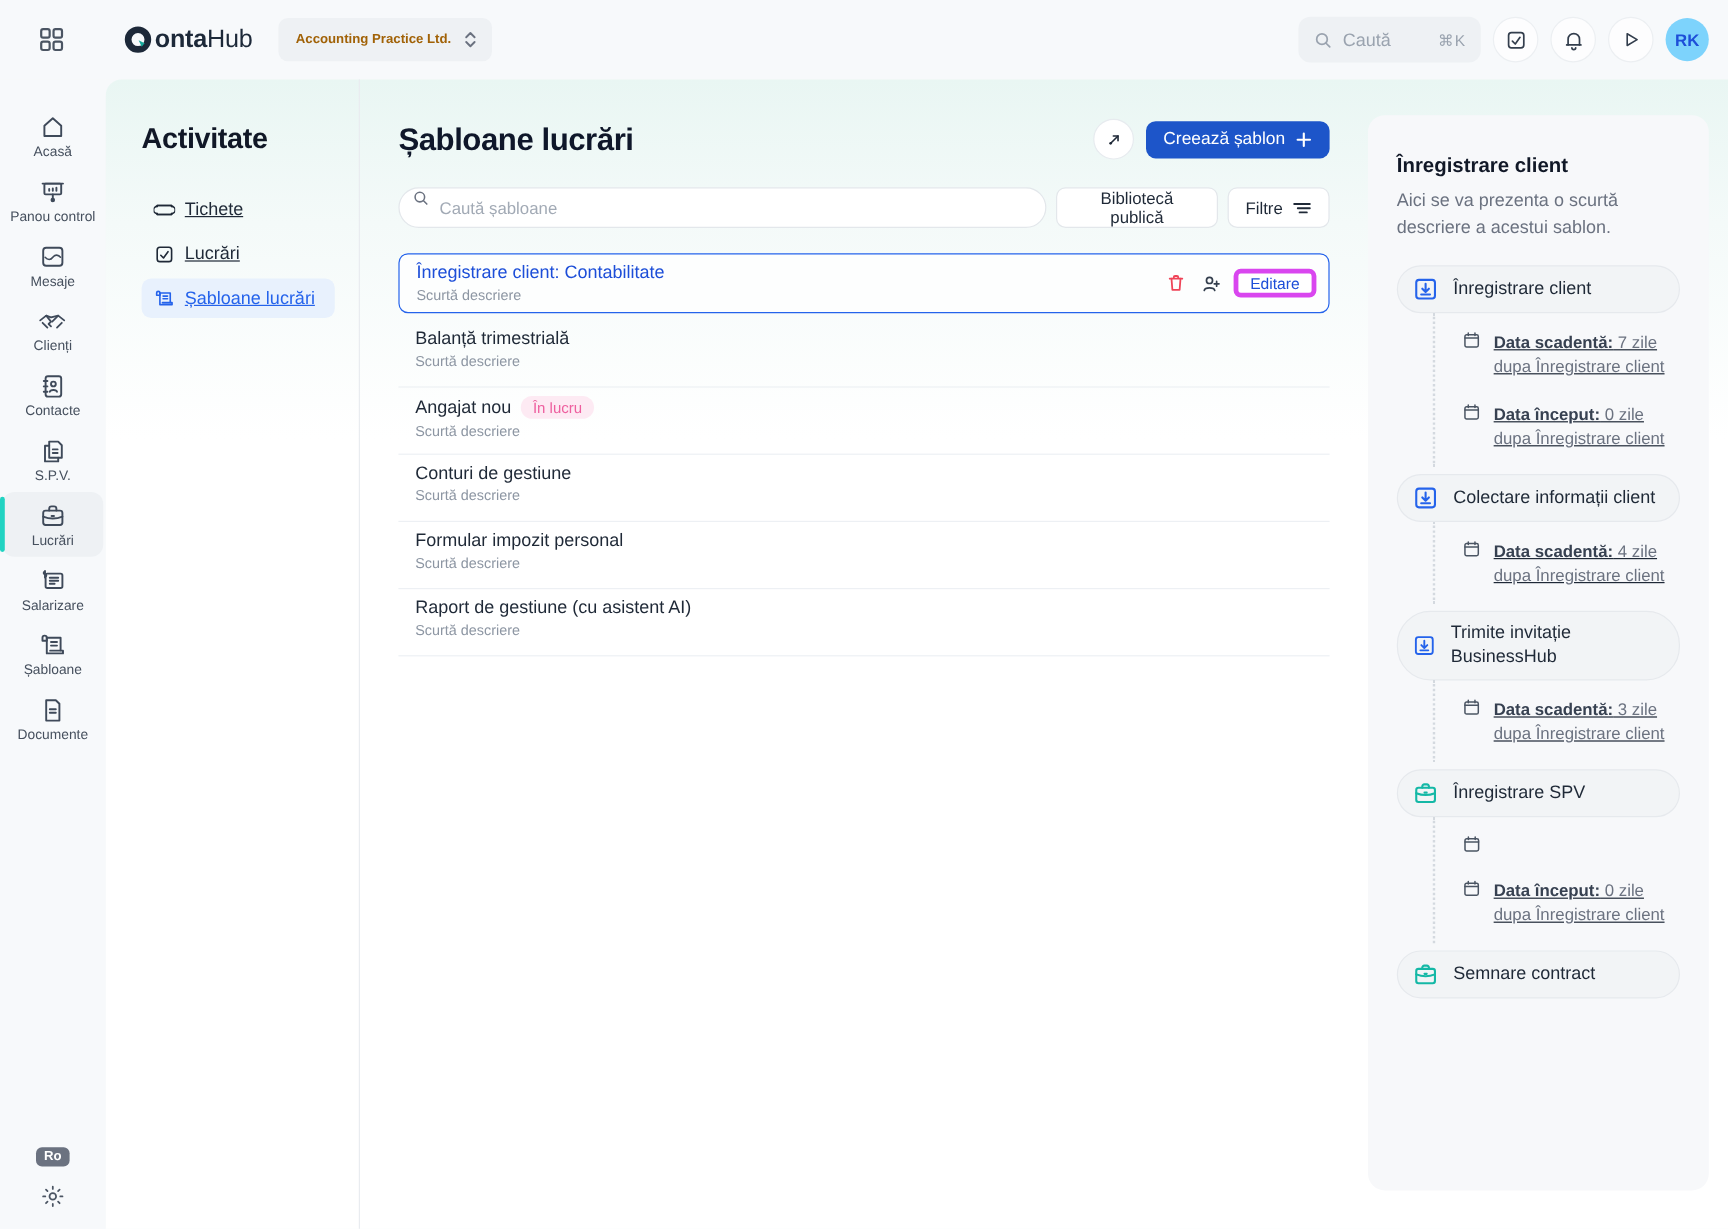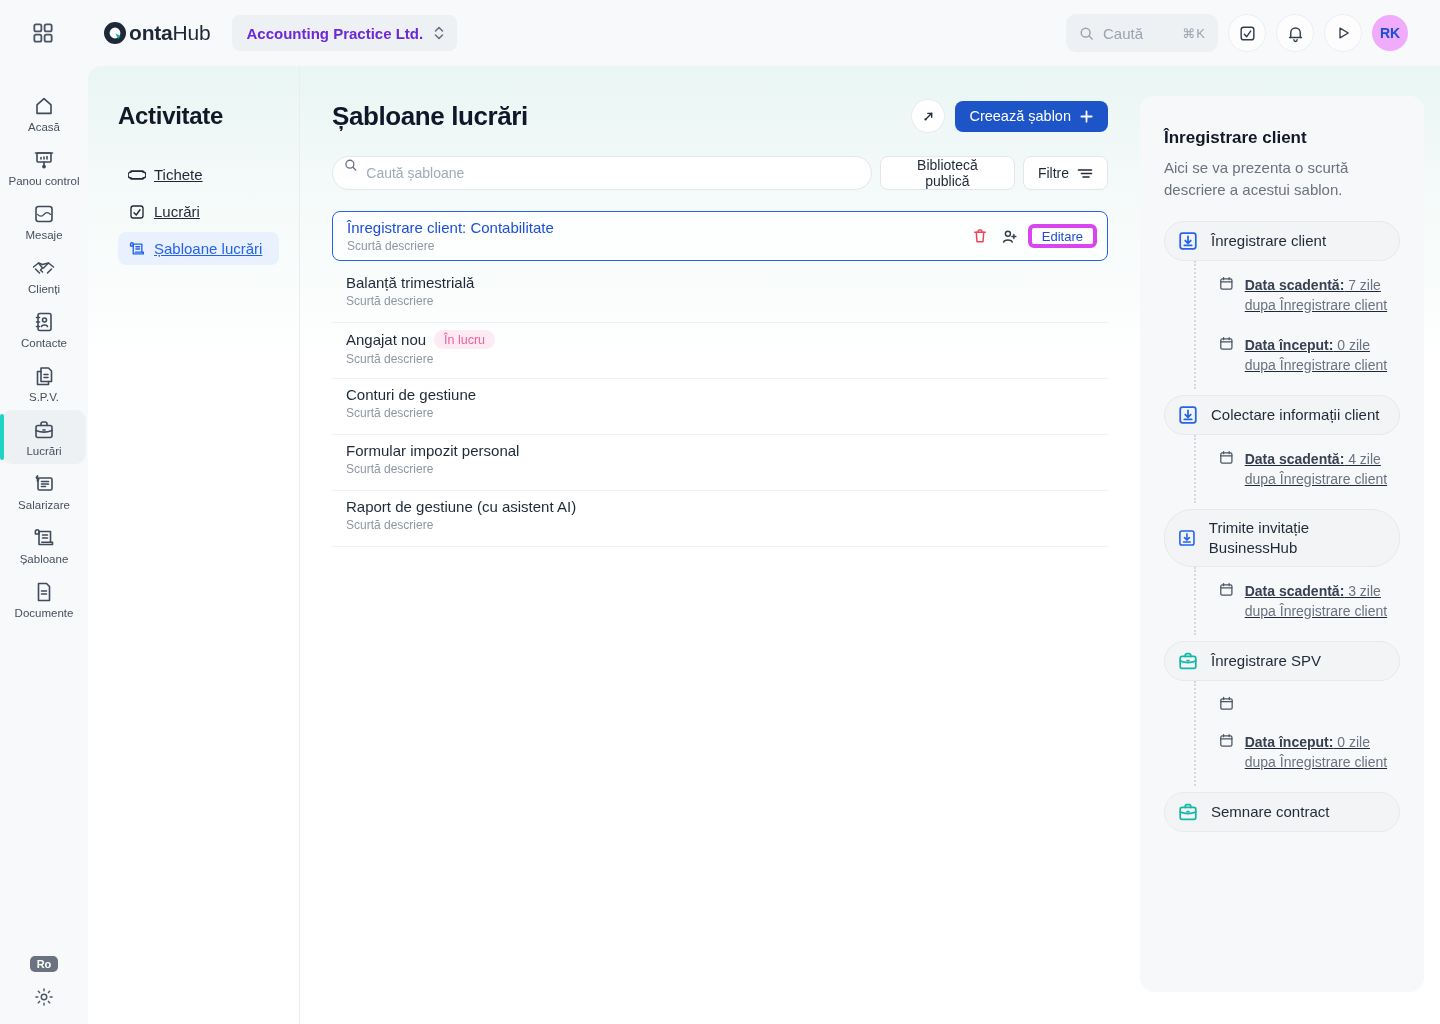--- a/index.html
+++ b/index.html
@@ -5,27 +5,27 @@
   * { margin:0; padding:0; box-sizing:border-box; }
   html,body { width:1440px; height:1024px; font-family:"Liberation Sans", sans-serif; background:#f7f9fb; overflow:hidden; color:#1f2937; }
 
   
   .topbar { position:fixed; left:0; top:0; width:1440px; height:66px; display:flex; align-items:center; background:#f7f9fb; z-index:5; }
   .grid-btn { margin-left:30px; width:26px; height:26px; background:none; border:none; cursor:pointer; color:#4b5563; }
   .logo { display:flex; align-items:center; margin-left:46px; gap:1px; }
   .logo-mark { width:26px; height:26px; position:relative; }
   .logo-text { font-size:21px; letter-spacing:-0.2px; color:#1d2939; }
   .logo-text b { font-weight:700; }
-  .company-pill { margin-left:22px; height:36px; display:flex; align-items:center; gap:10px; padding:0 12px 0 14px; background:#eef1f4; border:none; border-radius:8px; font-family:inherit; font-size:15px; font-weight:600; color:#6d28d9; cursor:pointer; }
-  .top-right { margin-left:auto; display:flex; align-items:center; gap:10px; padding-right:32px; }
+  .company-pill { margin-left:22px; height:36px; display:flex; align-items:center; gap:10px; padding:0 12px 0 14px; background:#eef1f4; border:none; border-radius:8px; font-family:inherit; font-size:11px; font-weight:600; color:#a16207; cursor:pointer; }
+  .top-right { margin-left:auto; display:flex; align-items:center; gap:10px; padding-right:16px; }
   .search-pill { display:flex; align-items:center; gap:8px; width:152px; height:38px; padding:0 12px; background:#eef1f4; border-radius:10px; cursor:text; }
   .search-pill .ph { color:#9aa3af; font-size:15px; }
   .search-pill .kbd { margin-left:auto; color:#9aa3af; font-size:13px; letter-spacing:1px; }
   .circle-btn { width:38px; height:38px; border-radius:50%; background:#fdfdfe; border:1px solid #eceff2; display:flex; align-items:center; justify-content:center; color:#333e4d; cursor:pointer; }
-  .avatar { width:36px; height:36px; border-radius:50%; background:#f0abfc; color:#1d4ed8; font-size:14px; font-weight:700; display:flex; align-items:center; justify-content:center; cursor:pointer; }
+  .avatar { width:36px; height:36px; border-radius:50%; background:#7dd3fc; color:#1d4ed8; font-size:14px; font-weight:700; display:flex; align-items:center; justify-content:center; cursor:pointer; }
 
   
   .rail { position:fixed; left:0; top:66px; bottom:0; width:88px; display:flex; flex-direction:column; align-items:center; padding-top:20px; background:#f7f9fb; z-index:4; }
   .rail-item { position:relative; width:84px; min-height:54px; display:flex; flex-direction:column; align-items:center; justify-content:center; gap:3px; color:#3f4a5a; background:none; border:none; cursor:pointer; font-family:inherit; }
   .rail-item .lbl { font-size:11.5px; color:#46505e; white-space:nowrap; }
   .rail-item.active { background:#eef1f4; border-radius:10px; }
   .rail-item.active::before { content:""; position:absolute; left:-2px; top:4px; bottom:4px; width:4px; border-radius:4px; background:#21d3c2; }
   .rail-bottom { margin-top:auto; display:flex; flex-direction:column; align-items:center; gap:14px; padding-bottom:16px; }
   .locale-badge { background:#6b7280; color:#fff; font-size:11px; font-weight:700; padding:2px 7px; border-radius:5px; cursor:pointer; border:none; font-family:inherit; }
   .gear-btn { background:none; border:none; color:#4b5563; cursor:pointer; }

